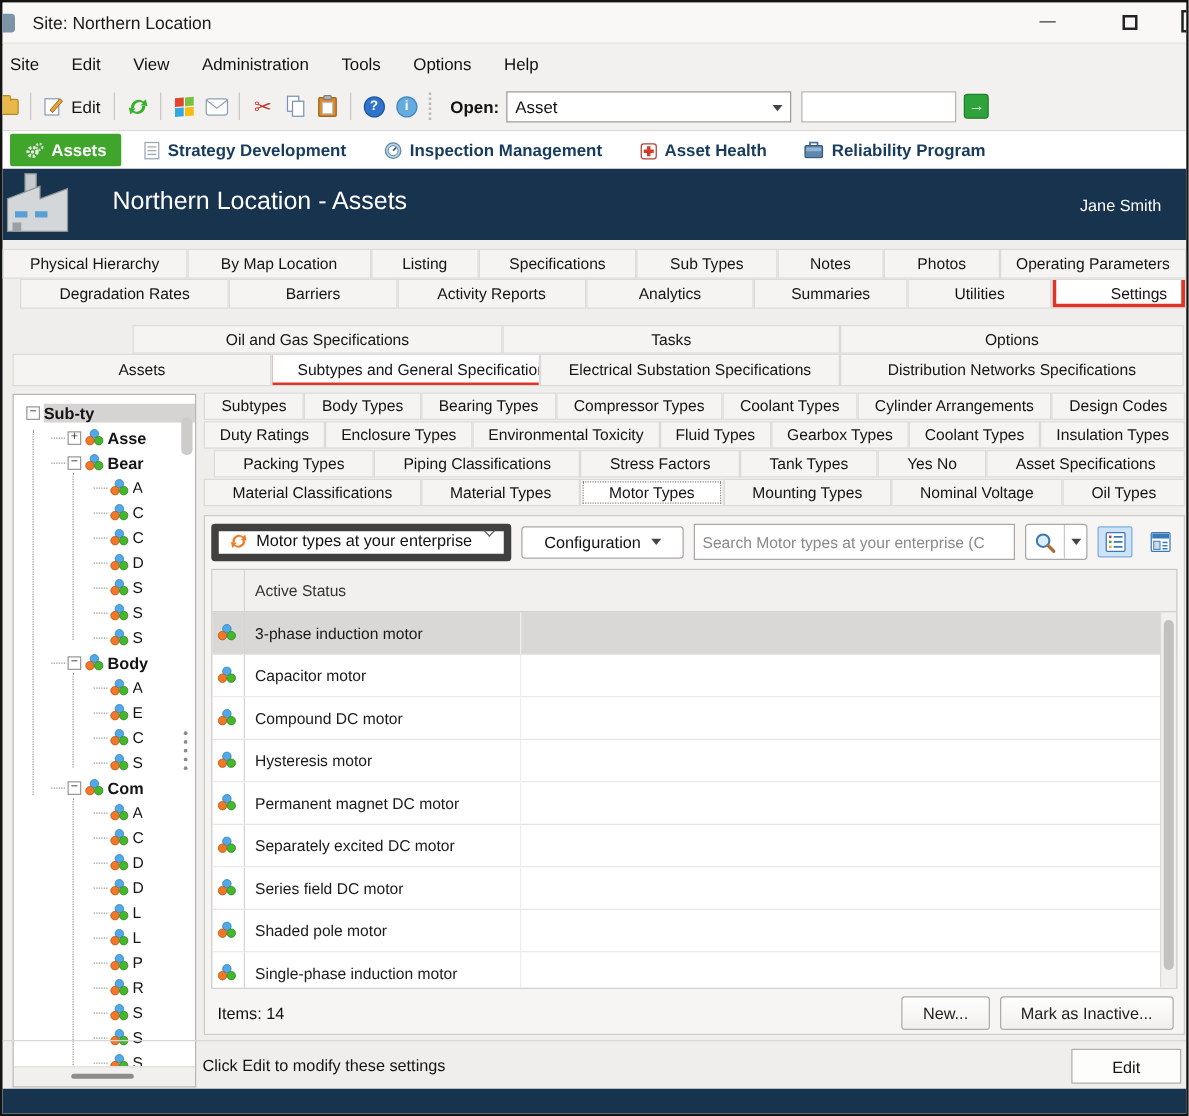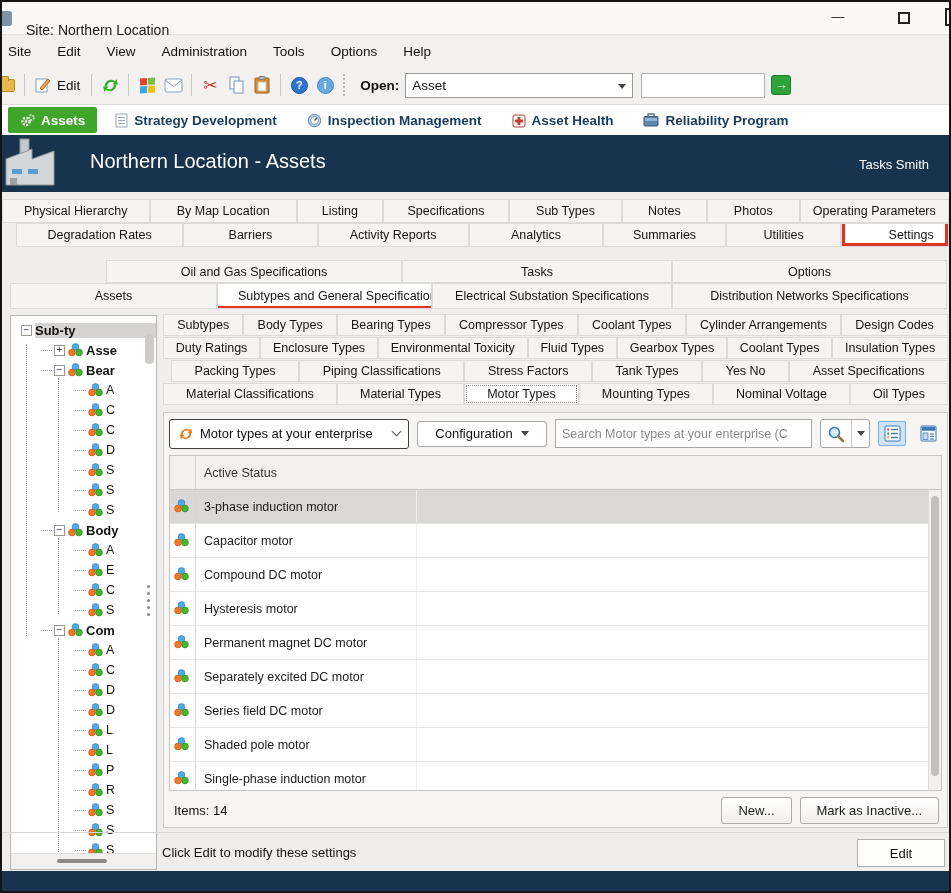--- a/index.html
+++ b/index.html
@@ -3,21 +3,21 @@
 <meta charset="utf-8">
 <style>
   * { box-sizing: border-box; margin:0; padding:0; }
   html,body { background:#fff; }
   body { font-family:"Liberation Sans", sans-serif; }
   .win { position:relative; width:951px; height:893px; border:2px solid #141414; background:#efeeec; overflow:hidden; }
 
   
   .titlebar { position:absolute; left:0; top:0; width:947px; height:33px; background:#f9f8f7; border-bottom:1px solid #e3e2e0; }
   .appicon { position:absolute; left:-5px; top:9px; width:15px; height:15px; background:#7d93a6; border-radius:3px; }
-  .title-text { position:absolute; left:24px; top:20px; font-size:14px; color:#1a1a1a; }
+  .title-text { position:absolute; left:24px; top:8px; font-size:14px; color:#1a1a1a; }
   .winbtn { position:absolute; top:6px; width:22px; height:20px; text-align:center; color:#222; }
   .btn-min { right:100px; font-size:13px; line-height:18px; }
   .btn-max { right:34px; }
   .btn-max i { display:block; margin:4px auto 0; width:12px; height:12px; border:2px solid #222; }
   .btn-close-sliver { position:absolute; right:-3px; top:6px; width:7px; height:18px; border:2px solid #222; }
 
   
   .menubar { position:absolute; left:0; top:34px; width:947px; height:30px; background:#f2f1ef; display:flex; align-items:center; }
   .menu-item { padding:0 13px; font-size:13.5px; color:#111; height:100%; display:flex; align-items:center; cursor:default; }
   .menu-item:first-child { margin-left:-7px; }
@@ -107,21 +107,21 @@
   .specrows { position:absolute; left:161px; top:312px; width:785px; }
   .specrow { display:flex; height:22px; margin-bottom:1px; }
   .specrow .tab { flex:1 1 auto; padding:0 9px; }
   .specrow .tab.sel { outline:1px dotted #8a8a88; outline-offset:-3px; z-index:2; }
   .specrow .tab.annotated::after { content:''; position:absolute; left:-4px; right:-4px; top:-7px; bottom:-4px; border:3px solid #e03427; pointer-events:none; z-index:6; }
   #specrow3 { padding-left:8px; }
 
   
   .groupbox { position:absolute; left:161px; top:410px; width:785px; height:416px; background:#f6f5f3; border:1px solid #cdccca; }
   .filterrow { position:absolute; left:5px; top:5px; right:5px; height:31px; display:flex; align-items:center; gap:8px; }
-  .scope-combo { width:240px; height:30px; background:#fff; border:1px solid #404040; border-radius:3px; display:flex; align-items:center; gap:6px; padding:0 8px; }
+  .scope-combo { width:240px; height:30px; background:#fff; border:6px solid #404040; border-radius:3px; display:flex; align-items:flex-start; gap:6px; padding:0 8px; }
   .scope-combo .val { font-size:13px; color:#111; flex:1; white-space:nowrap; overflow:hidden; }
   .chev { width:7px; height:7px; border-right:1.5px solid #555; border-bottom:1.5px solid #555; transform:rotate(45deg); margin-top:-4px; flex:none; }
   .config-btn { width:130px; height:26px; background:#fff; border:1px solid #a9a8a6; border-radius:3px; display:flex; align-items:center; justify-content:center; gap:8px; font-size:13px; color:#111; }
   .searchbox { flex:1; height:29px; background:#fff; border:1px solid #a9a8a6; font-size:12.5px; padding:0 6px; color:#111; min-width:0; }
   .searchbox::placeholder { color:#8a8a88; }
   .search-split { height:29px; display:flex; background:#fff; border:1px solid #a9a8a6; border-radius:3px; overflow:hidden; flex:none; }
   .search-split .mag { width:31px; display:flex; align-items:center; justify-content:center; border-right:1px solid #c9c8c6; }
   .search-split .arr { width:17px; display:flex; align-items:center; justify-content:center; }
   .viewbtn { width:28px; height:25px; display:flex; align-items:center; justify-content:center; border-radius:2px; flex:none; }
   .viewbtn.active { background:#cfe3f8; border:1px solid #7eaede; }
@@ -299,21 +299,21 @@
     <span class="factory">
       <svg width="62" height="52" viewBox="0 0 62 52">
           <rect x="18" y="2" width="9" height="22" fill="#c6c9cc" stroke="#8e9396"></rect>
           <path d="M4 22 L30 12 L30 22 L52 14 L52 48 L4 48 Z" fill="#d4d7d9" stroke="#8e9396"></path>
           <rect x="10" y="32" width="10" height="5" fill="#5a9fd4"></rect>
           <rect x="26" y="32" width="10" height="5" fill="#5a9fd4"></rect>
           <rect x="8" y="41" width="7" height="7" fill="#9aa0a4"></rect>
         </svg>
     </span>
     <span class="htitle">Northern Location - Assets</span>
-    <span class="huser">Tasks Smith</span>
+    <span class="huser">Jane Smith</span>
   </div>
 
   <div class="navrow" id="navrow1">
       <div class="tab">
         <span>Physical Hierarchy</span>
       </div>
       <div class="tab">
         <span>By Map Location</span>
       </div>
       <div class="tab">

